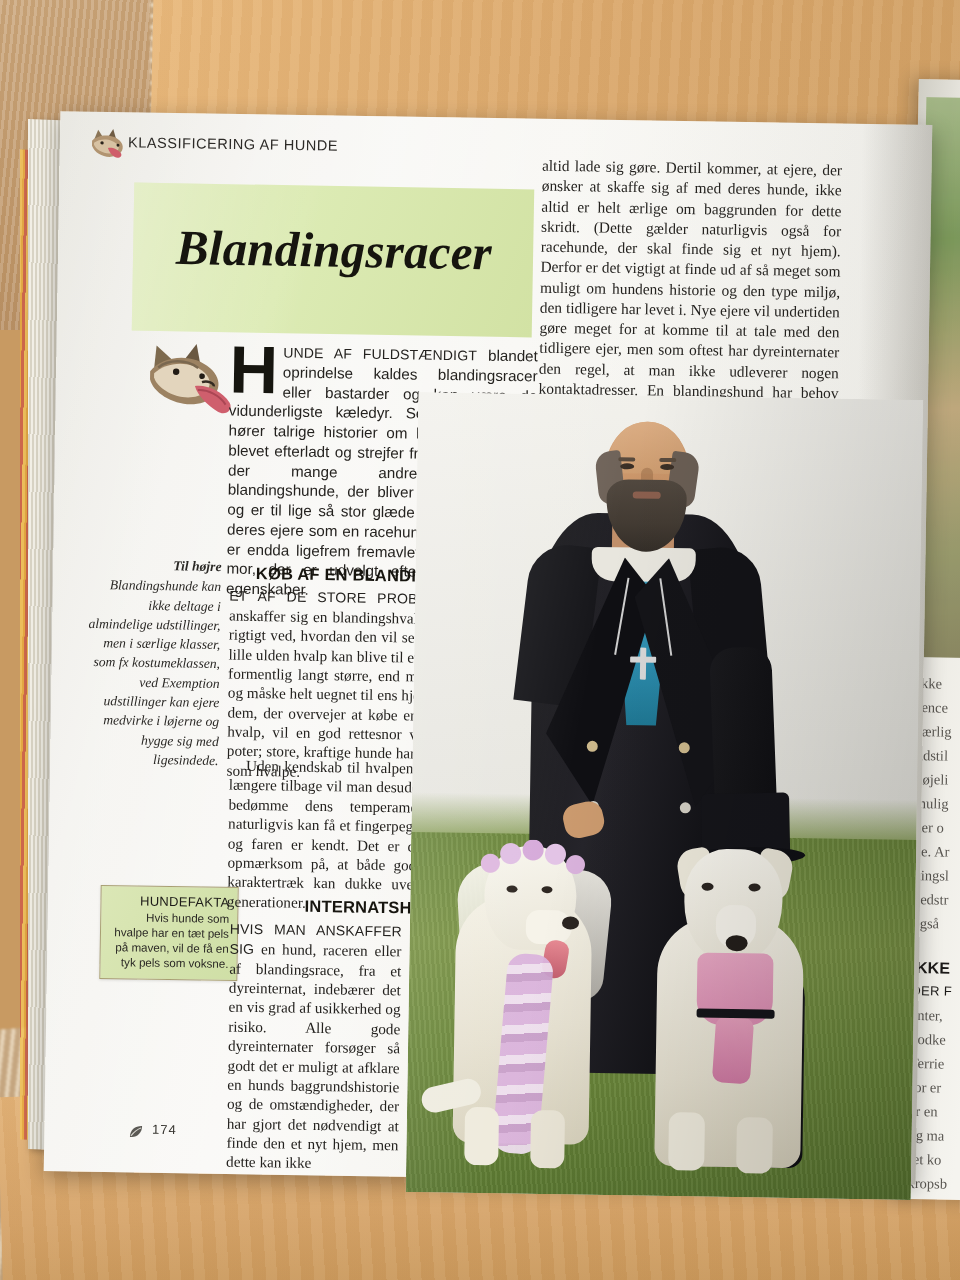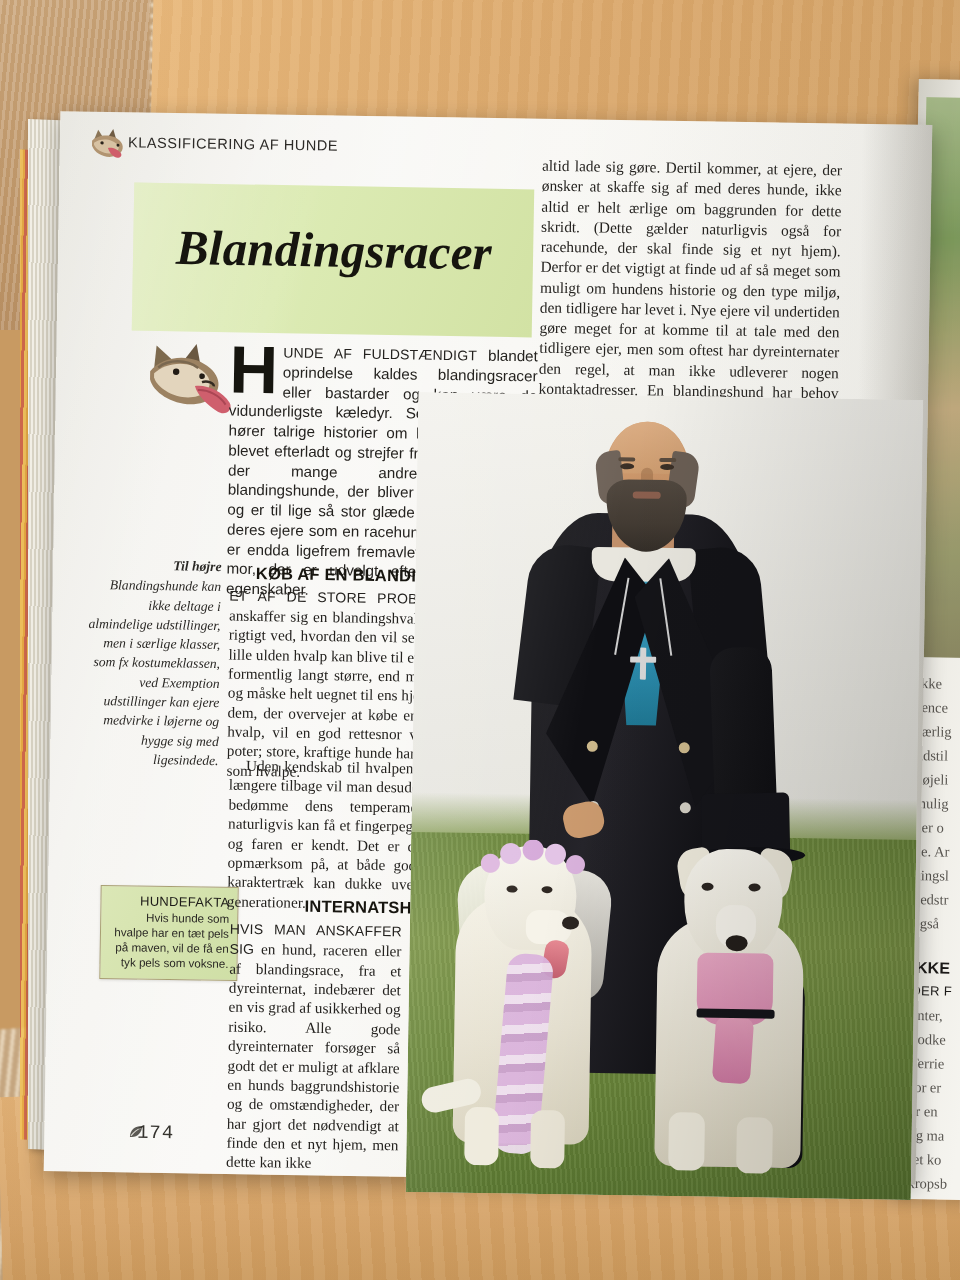--- a/index.html
+++ b/index.html
@@ -328,22 +328,22 @@
   .gd-cravat{position:absolute;left:288px;top:556px;width:76px;height:72px;background:linear-gradient(170deg,#e8a8c4,#d98bb0);border-radius:10px 10px 24px 24px;}
   .gd-cravat2{position:absolute;left:306px;top:620px;width:38px;height:66px;background:linear-gradient(180deg,#e49ebb,#cf7aa3);border-radius:10px;transform:rotate(3deg);}
   .gd-belt{position:absolute;left:288px;top:612px;width:78px;height:9px;background:#15151a;border-radius:3px;}
   .gd-leg{position:absolute;left:262px;top:716px;width:36px;height:58px;background:#efebdd;border-radius:12px;}
   .gd-leg2{position:absolute;left:330px;top:720px;width:36px;height:56px;background:#e8e3d4;border-radius:12px;}
 
   .photo-shade{position:absolute;inset:0;background:linear-gradient(100deg,rgba(255,255,255,.16) 0%,rgba(0,0,0,0) 35%,rgba(0,0,0,.18) 100%);pointer-events:none;}
 
   
   .pagenum{
-    position:absolute;left:137px;top:1122px;
-    font-family:Liberation Mono, monospace;font-size:19px;color:#35332e;
+    position:absolute;left:152px;top:1122px;
+    font-family:Liberation Sans, sans-serif;font-size:13px;color:#35332e;
     transform:rotate(0.9deg);letter-spacing:1px;
   }
   .pagenum-icon{
     position:absolute;left:128px;top:1124px;width:17px;height:17px;
     transform:rotate(0.9deg);
   }
 </style>
 </head>
 <body>
 

